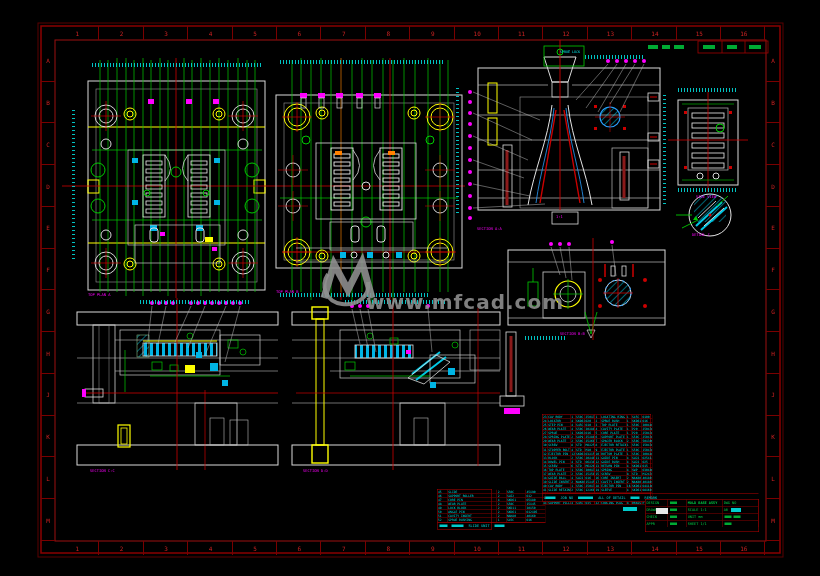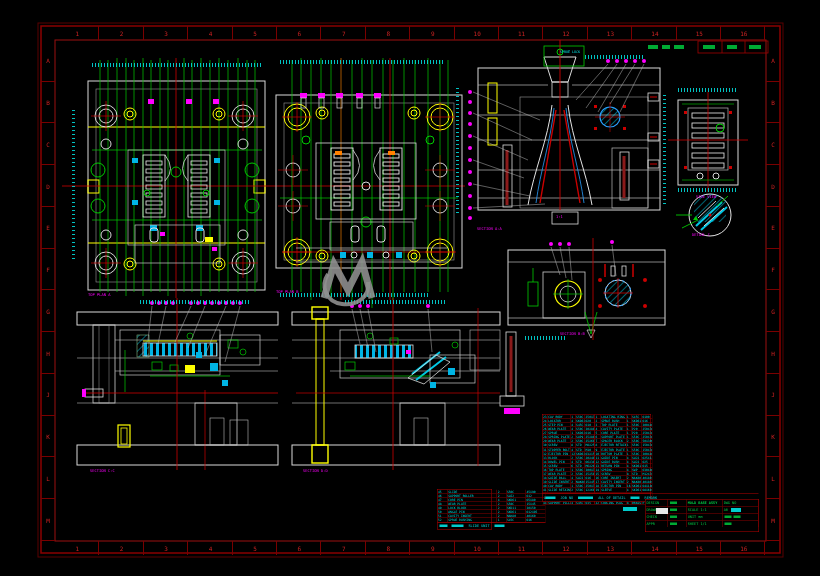--- a/index.html
+++ b/index.html
@@ -1146,15 +1146,16 @@
 <div class="cchip" style="left:731px;top:508px;width:10px;height:4px;"></div>
 <div class="cchip" style="left:623px;top:507px;width:14px;height:4px;"></div>
 
 <div id="wm">
   <svg width="78" height="58" style="position:absolute;left:0;top:4px;">
     <g fill="none" stroke="rgba(145,145,145,.88)" stroke-width="7">
       <path d="M6,46 L16,12 L30,38 L44,10 L54,46"></path>
       <path d="M10,22 C2,34 8,50 24,52 C40,54 52,44 50,30" stroke-width="4"></path>
     </g>
   </svg>
+  <div class="url">www.mfcad.com</div>
 </div>
 
 </div>
 
 </body></html>

